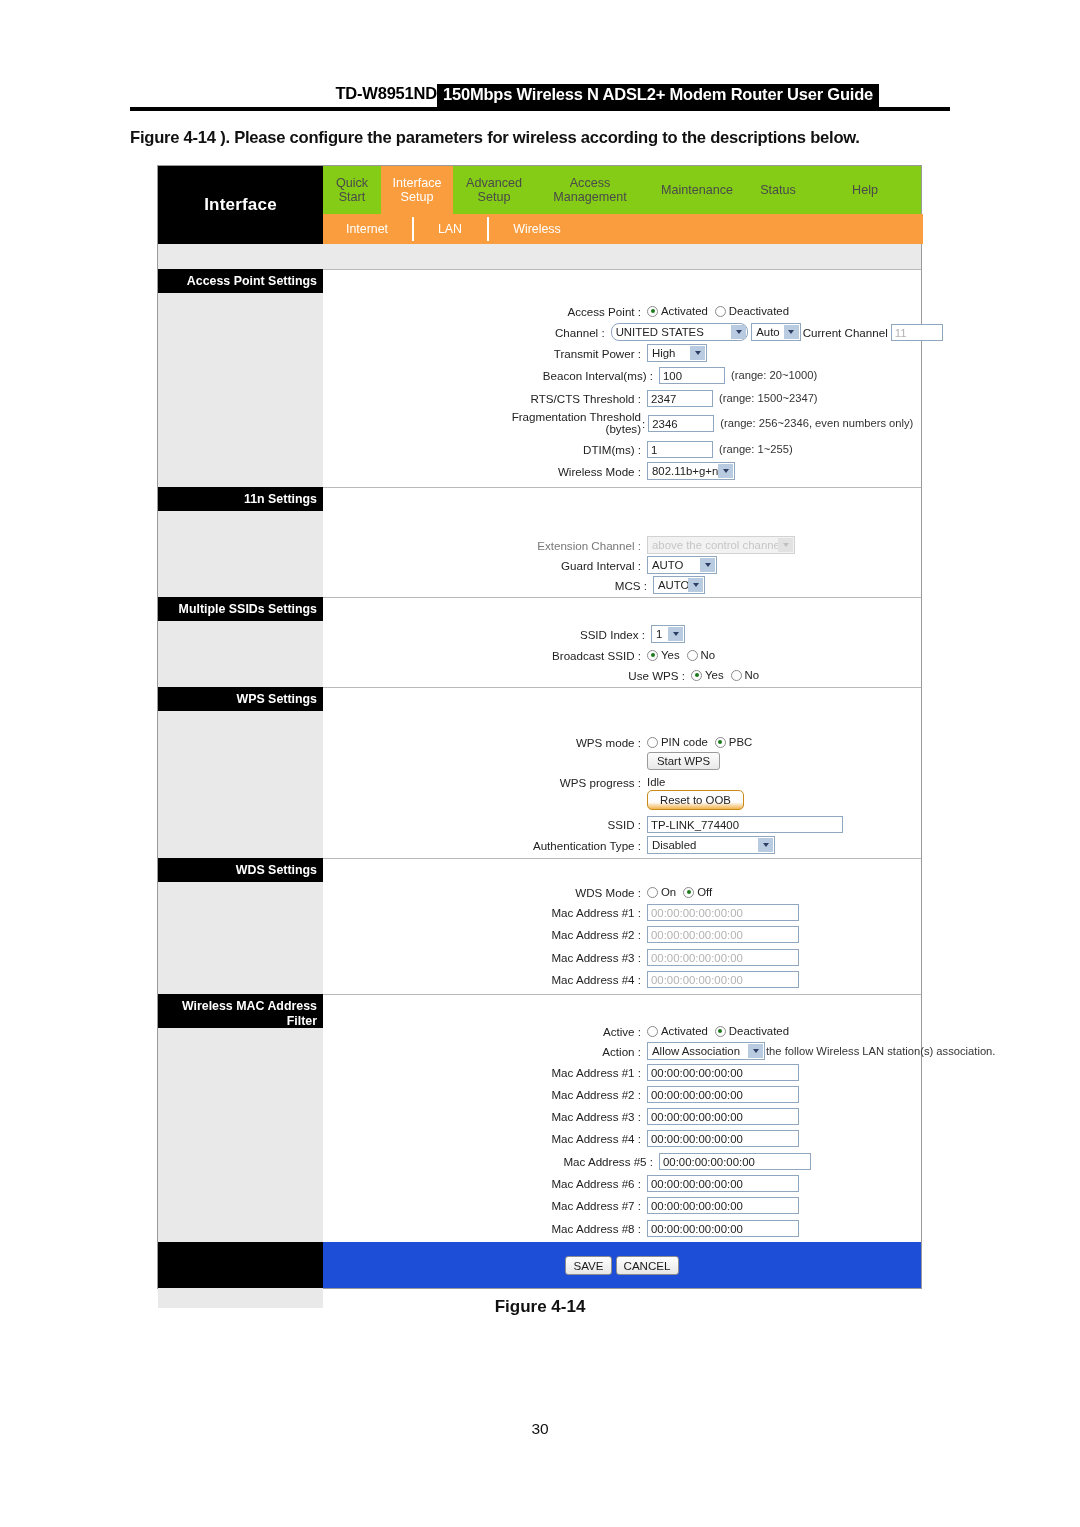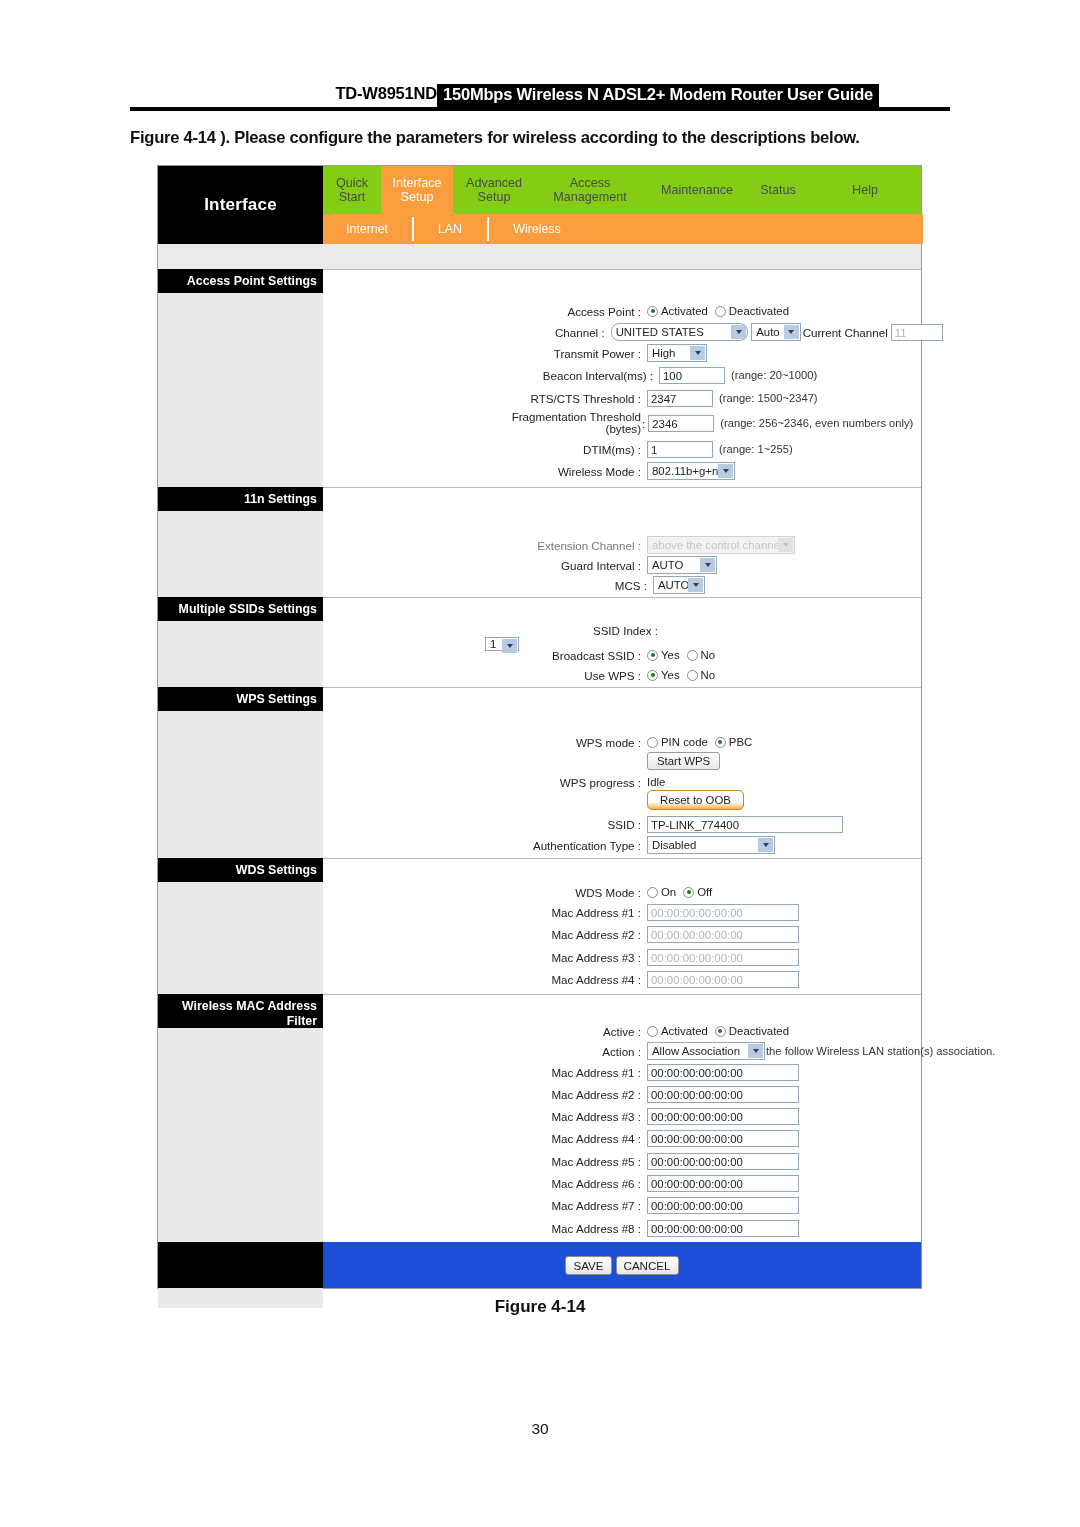--- a/index.html
+++ b/index.html
@@ -261,21 +261,21 @@
     <div class="row" style="left:6px;top:306px;align-items:center;">
       <span class="lbl" style="width:318px;">MCS :</span>
       <span class="sel" style="margin-left:6px;width:52px;">
         <span>AUTO</span>
         <span class="arrow">
             <i></i>
           </span>
       </span>
     </div>
 
-    <div class="row" style="left:17px;top:355px;flex-direction:column;">
+    <div class="row" style="left:4px;top:355px;">
       <span class="lbl" style="width:318px;">SSID Index :</span>
       <span class="sel" style="margin-left:6px;width:34px;">
         <span>1</span>
         <span class="arrow">
             <i></i>
           </span>
       </span>
     </div>
 
     <div class="row" style="left:0;top:376px;">
@@ -285,21 +285,21 @@
             <span class="rb on"></span>
             <span>Yes</span>
           </label>
         <label class="radio">
             <span class="rb"></span>
             <span>No</span>
           </label>
       </span>
     </div>
 
-    <div class="row" style="left:0;top:396px;">
+    <div class="row" style="left:0;top:396px;padding-left:44px;">
       <span class="lbl" style="width:318px;">Use WPS :</span>
       <span style="margin-left:6px;display:inline-flex;">
         <label class="radio">
             <span class="rb on"></span>
             <span>Yes</span>
           </label>
         <label class="radio">
             <span class="rb"></span>
             <span>No</span>
           </label>
@@ -415,21 +415,21 @@
           <span class="inp" style="margin-left: 6px; width: 152px;">00:00:00:00:00:00</span>
         </div>
         <div class="row" style="left: 0px; top: 837.6px;">
           <span class="lbl" style="width: 318px;">Mac Address #3 :</span>
           <span class="inp" style="margin-left: 6px; width: 152px;">00:00:00:00:00:00</span>
         </div>
         <div class="row" style="left: 0px; top: 859.9px;">
           <span class="lbl" style="width: 318px;">Mac Address #4 :</span>
           <span class="inp" style="margin-left: 6px; width: 152px;">00:00:00:00:00:00</span>
         </div>
-        <div class="row" style="left: 0px; top: 882.2px;">
+        <div class="row" style="left: 0px; top: 882.2px; padding-left: 12px;">
           <span class="lbl" style="width: 318px;">Mac Address #5 :</span>
           <span class="inp" style="margin-left: 6px; width: 152px;">00:00:00:00:00:00</span>
         </div>
         <div class="row" style="left: 0px; top: 904.5px;">
           <span class="lbl" style="width: 318px;">Mac Address #6 :</span>
           <span class="inp" style="margin-left: 6px; width: 152px;">00:00:00:00:00:00</span>
         </div>
         <div class="row" style="left: 0px; top: 926.8px;">
           <span class="lbl" style="width: 318px;">Mac Address #7 :</span>
           <span class="inp" style="margin-left: 6px; width: 152px;">00:00:00:00:00:00</span>

